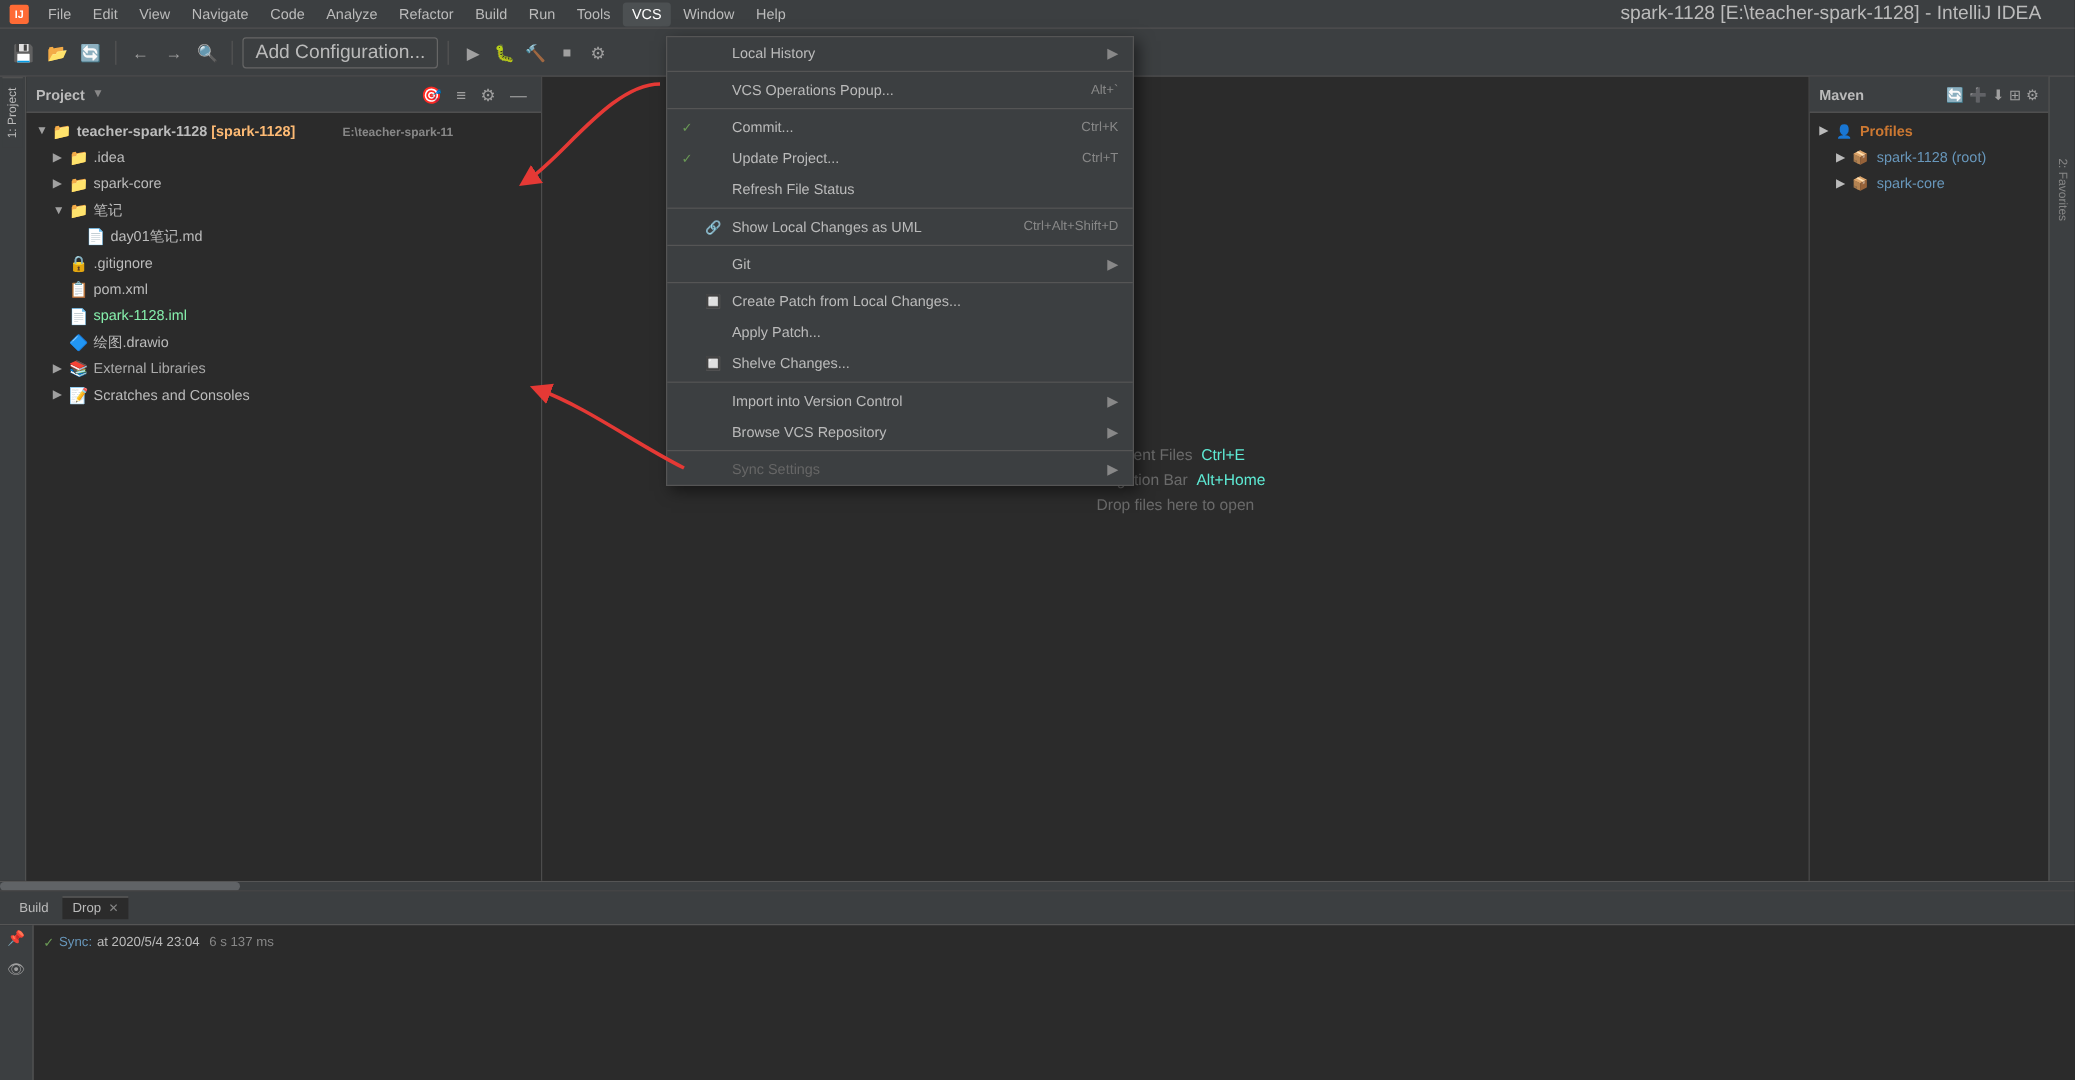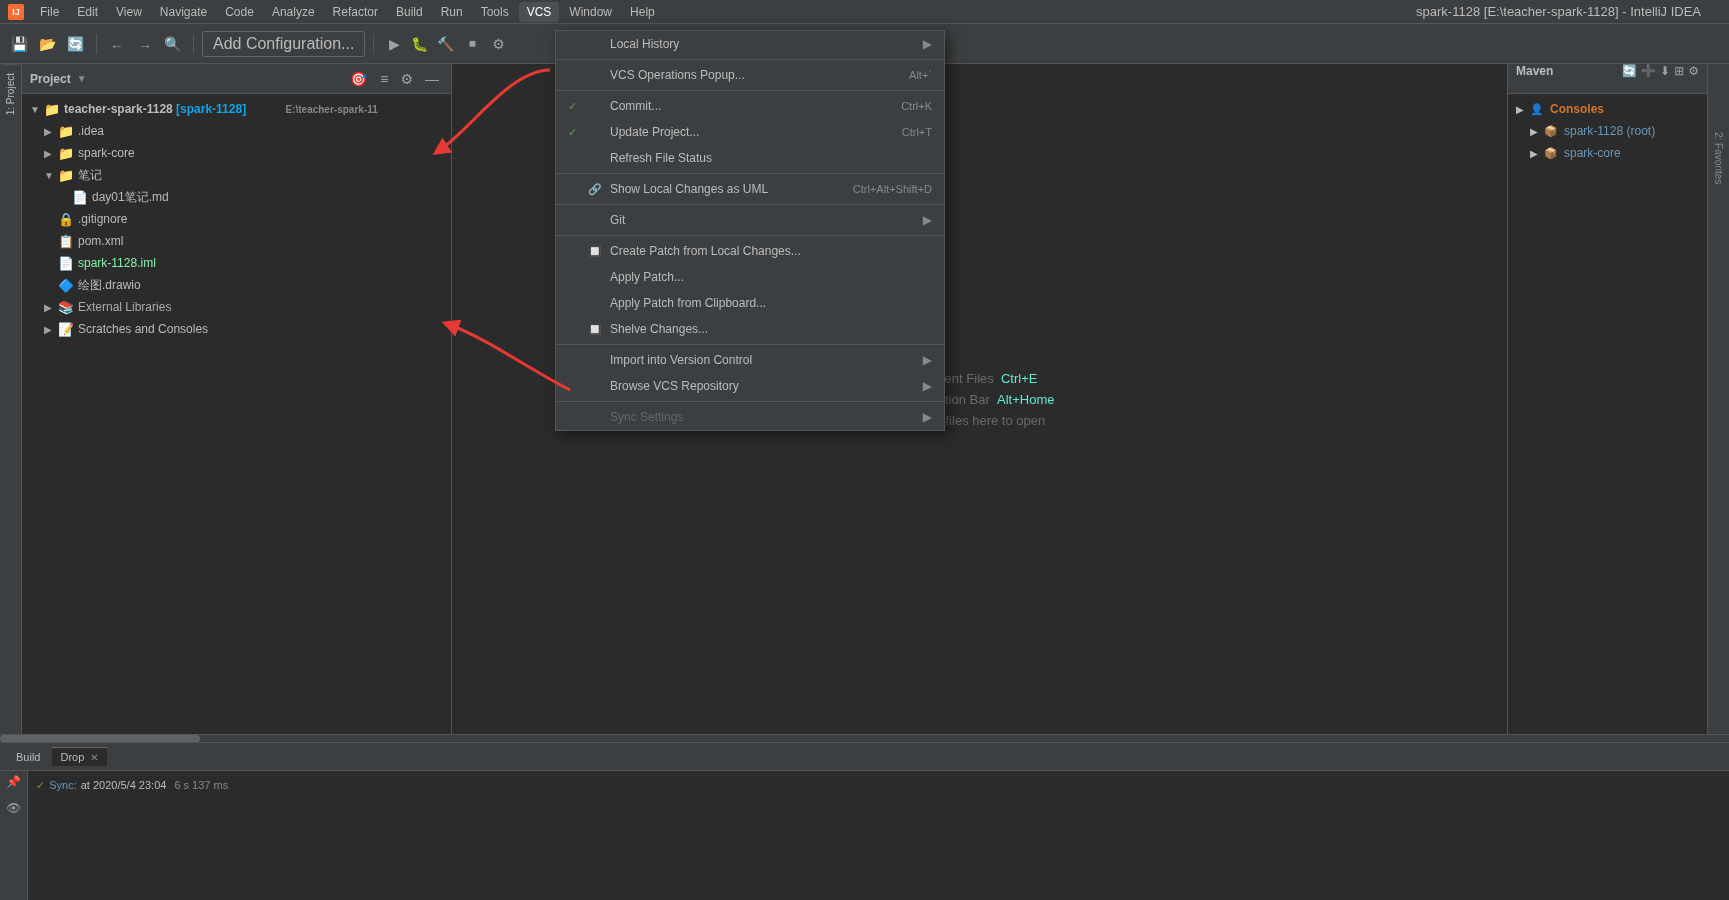--- a/index.html
+++ b/index.html
@@ -42,21 +42,21 @@
     }
     #title-bar .menu-item:hover, #title-bar .menu-item.active {
       background: #4c5052;
     }
     #title-bar .vcs-menu {
       background: #4a6785;
       color: #ffffff;
     }
     #title-bar .title-text {
       color: #bbbbbb;
-      font-size: 13px;
+      font-size: 16px;
       margin-left: auto;
       padding-right: 20px;
     }
 
     
     #toolbar {
       height: 40px;
       background: #3c3f41;
       display: flex;
       align-items: center;
@@ -161,20 +161,21 @@
       width: 200px;
       background: #2b2b2b;
       border-left: 1px solid #555;
       display: flex;
       flex-direction: column;
     }
     #maven-header {
       height: 30px;
       background: #3c3f41;
       display: flex;
+      align-items: center;
       padding: 0 8px;
       gap: 4px;
       border-bottom: 1px solid #555;
     }
     .maven-title { font-size: 12px; font-weight: bold; color: #bbbbbb; }
     .maven-toolbar { display: flex; gap: 4px; margin-left: auto; }
     #maven-tree {
       flex: 1;
       padding: 4px 0;
     }
@@ -373,21 +374,21 @@
         <span class="proj-btn">≡</span>
         <span class="proj-btn">⚙</span>
         <span class="proj-btn">—</span>
       </div>
     </div>
     <div id="project-tree">
 
       <div class="tree-item">
         <span class="tree-arrow">▼</span>
         <span class="tree-icon folder-icon">📁</span>
-        <span style="color:#bbbbbb; font-weight:bold;">teacher-spark-1128 <span style="color:#0ea5e9;">[spark-1128]</span> <span style="color:#888; font-size:10px;margin-left:36px;">E:\teacher-spark-11</span></span>
+        <span style="color:#bbbbbb; font-weight:bold;">teacher-spark-1128 <span style="color:#fdba74;">[spark-1128]</span> <span style="color:#888; font-size:10px;margin-left:36px;">E:\teacher-spark-11</span></span>
       </div>
 
       <div class="tree-item indent1">
         <span class="tree-arrow">▶</span>
         <span class="tree-icon folder-icon">📁</span>
         <span>.idea</span>
       </div>
 
       <div class="tree-item indent1">
         <span class="tree-arrow">▶</span>
@@ -466,21 +467,21 @@
         <span style="font-size:12px; color:#a0a0a0; cursor:pointer;">⬇</span>
         <span style="font-size:12px; color:#a0a0a0; cursor:pointer;">⊞</span>
         <span style="font-size:12px; color:#a0a0a0; cursor:pointer;">⚙</span>
       </div>
     </div>
     <div id="maven-tree">
 
       <div class="maven-item">
         <span class="m-arrow">▶</span>
         <span class="m-icon">👤</span>
-        <span class="profiles-item">Consoles</span>
+        <span class="profiles-item">Profiles</span>
       </div>
 
       <div class="maven-item maven-indent1">
         <span class="m-arrow">▶</span>
         <span class="m-icon">📦</span>
         <span class="maven-root-item">spark-1128 (root)</span>
       </div>
 
       <div class="maven-item maven-indent1">
         <span class="m-arrow">▶</span>
@@ -585,25 +586,20 @@
     <span class="item-icon">🔲</span>
     <span>Create Patch from Local Changes...</span>
   </div>
 
   <div class="vcs-menu-item">
     <span class="no-check"></span>
     <span class="item-icon"></span>
     <span>Apply Patch...</span>
   </div>
 
-  <div class="vcs-menu-item">
-    <span class="no-check"></span>
-    <span class="item-icon"></span>
-    <span>Apply Patch from Clipboard...</span>
-  </div>
 
   <div class="vcs-menu-item">
     <span class="no-check"></span>
     <span class="item-icon">🔲</span>
     <span>Shelve Changes...</span>
   </div>
   <div class="vcs-menu-separator"></div>
 
 
   <div class="vcs-menu-item">

